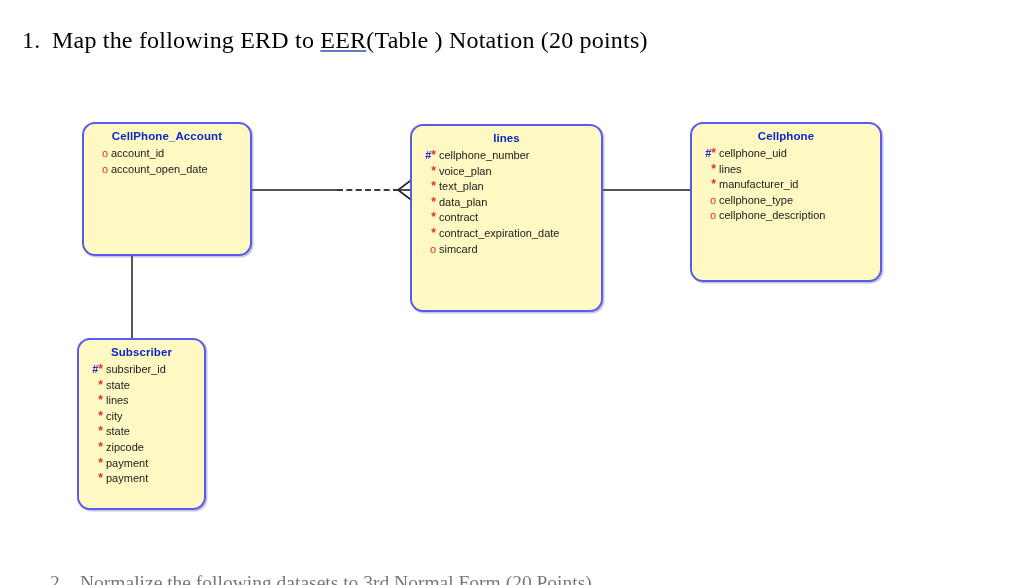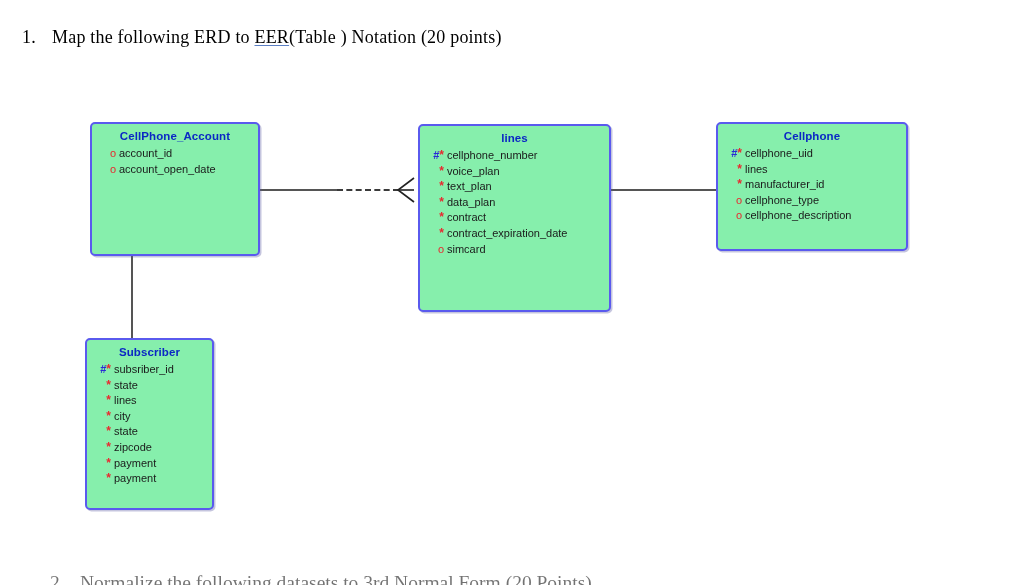--- a/index.html
+++ b/index.html
@@ -14,44 +14,43 @@
     overflow: hidden;
     font-family: "Liberation Sans", sans-serif;
   }
 
   
   .question {
     position: absolute;
     left: 22px;
     top: 27px;
     font-family: "Liberation Serif", serif;
-    font-size: 18px;
+    font-size: 24px;
     color: #000000;
     white-space: nowrap;
     letter-spacing: 0.2px;
   }
   .q-num {
     display: inline-block;
     width: 30px;
   }
   .q-underline {
     text-decoration: underline;
     text-decoration-color: #5b7fc4;
     text-underline-offset: 2px;
   }
 
   
   .entity {
     position: absolute;
-    background: #86efac;
+    background: #fef9c3;
     border: 2px solid #5a5aee;
-    border-radius: 5px;
+    border-radius: 13px;
     box-sizing: border-box;
     box-shadow: 1.5px 1.5px 0 rgba(90,90,160,0.35);
-    margin-left: 8px;
   }
   .entity-title {
     text-align: center;
     font-size: 11.5px;
     font-weight: bold;
     color: #0b27c4;
     margin-top: 6px;
     margin-bottom: 4px;
     letter-spacing: 0.1px;
   }
@@ -188,21 +187,21 @@
       <span class="mark"><span class="req">*</span></span>
       <span>contract_expiration_date</span>
     </li>
     <li class="attr">
       <span class="mark"><span class="opt">o</span></span>
       <span>simcard</span>
     </li>
   </ul>
 </div>
 
-<div class="entity" style="left:708px; top:122px; width:192px; height:129px;">
+<div class="entity" style="left:690px; top:122px; width:192px; height:160px;">
   <div class="entity-title">Cellphone</div>
   <ul class="attr-list">
     <li class="attr">
       <span class="mark"><span class="pk">#</span><span class="req">*</span></span>
       <span>cellphone_uid</span>
     </li>
     <li class="attr">
       <span class="mark"><span class="req">*</span></span>
       <span>lines</span>
     </li>

